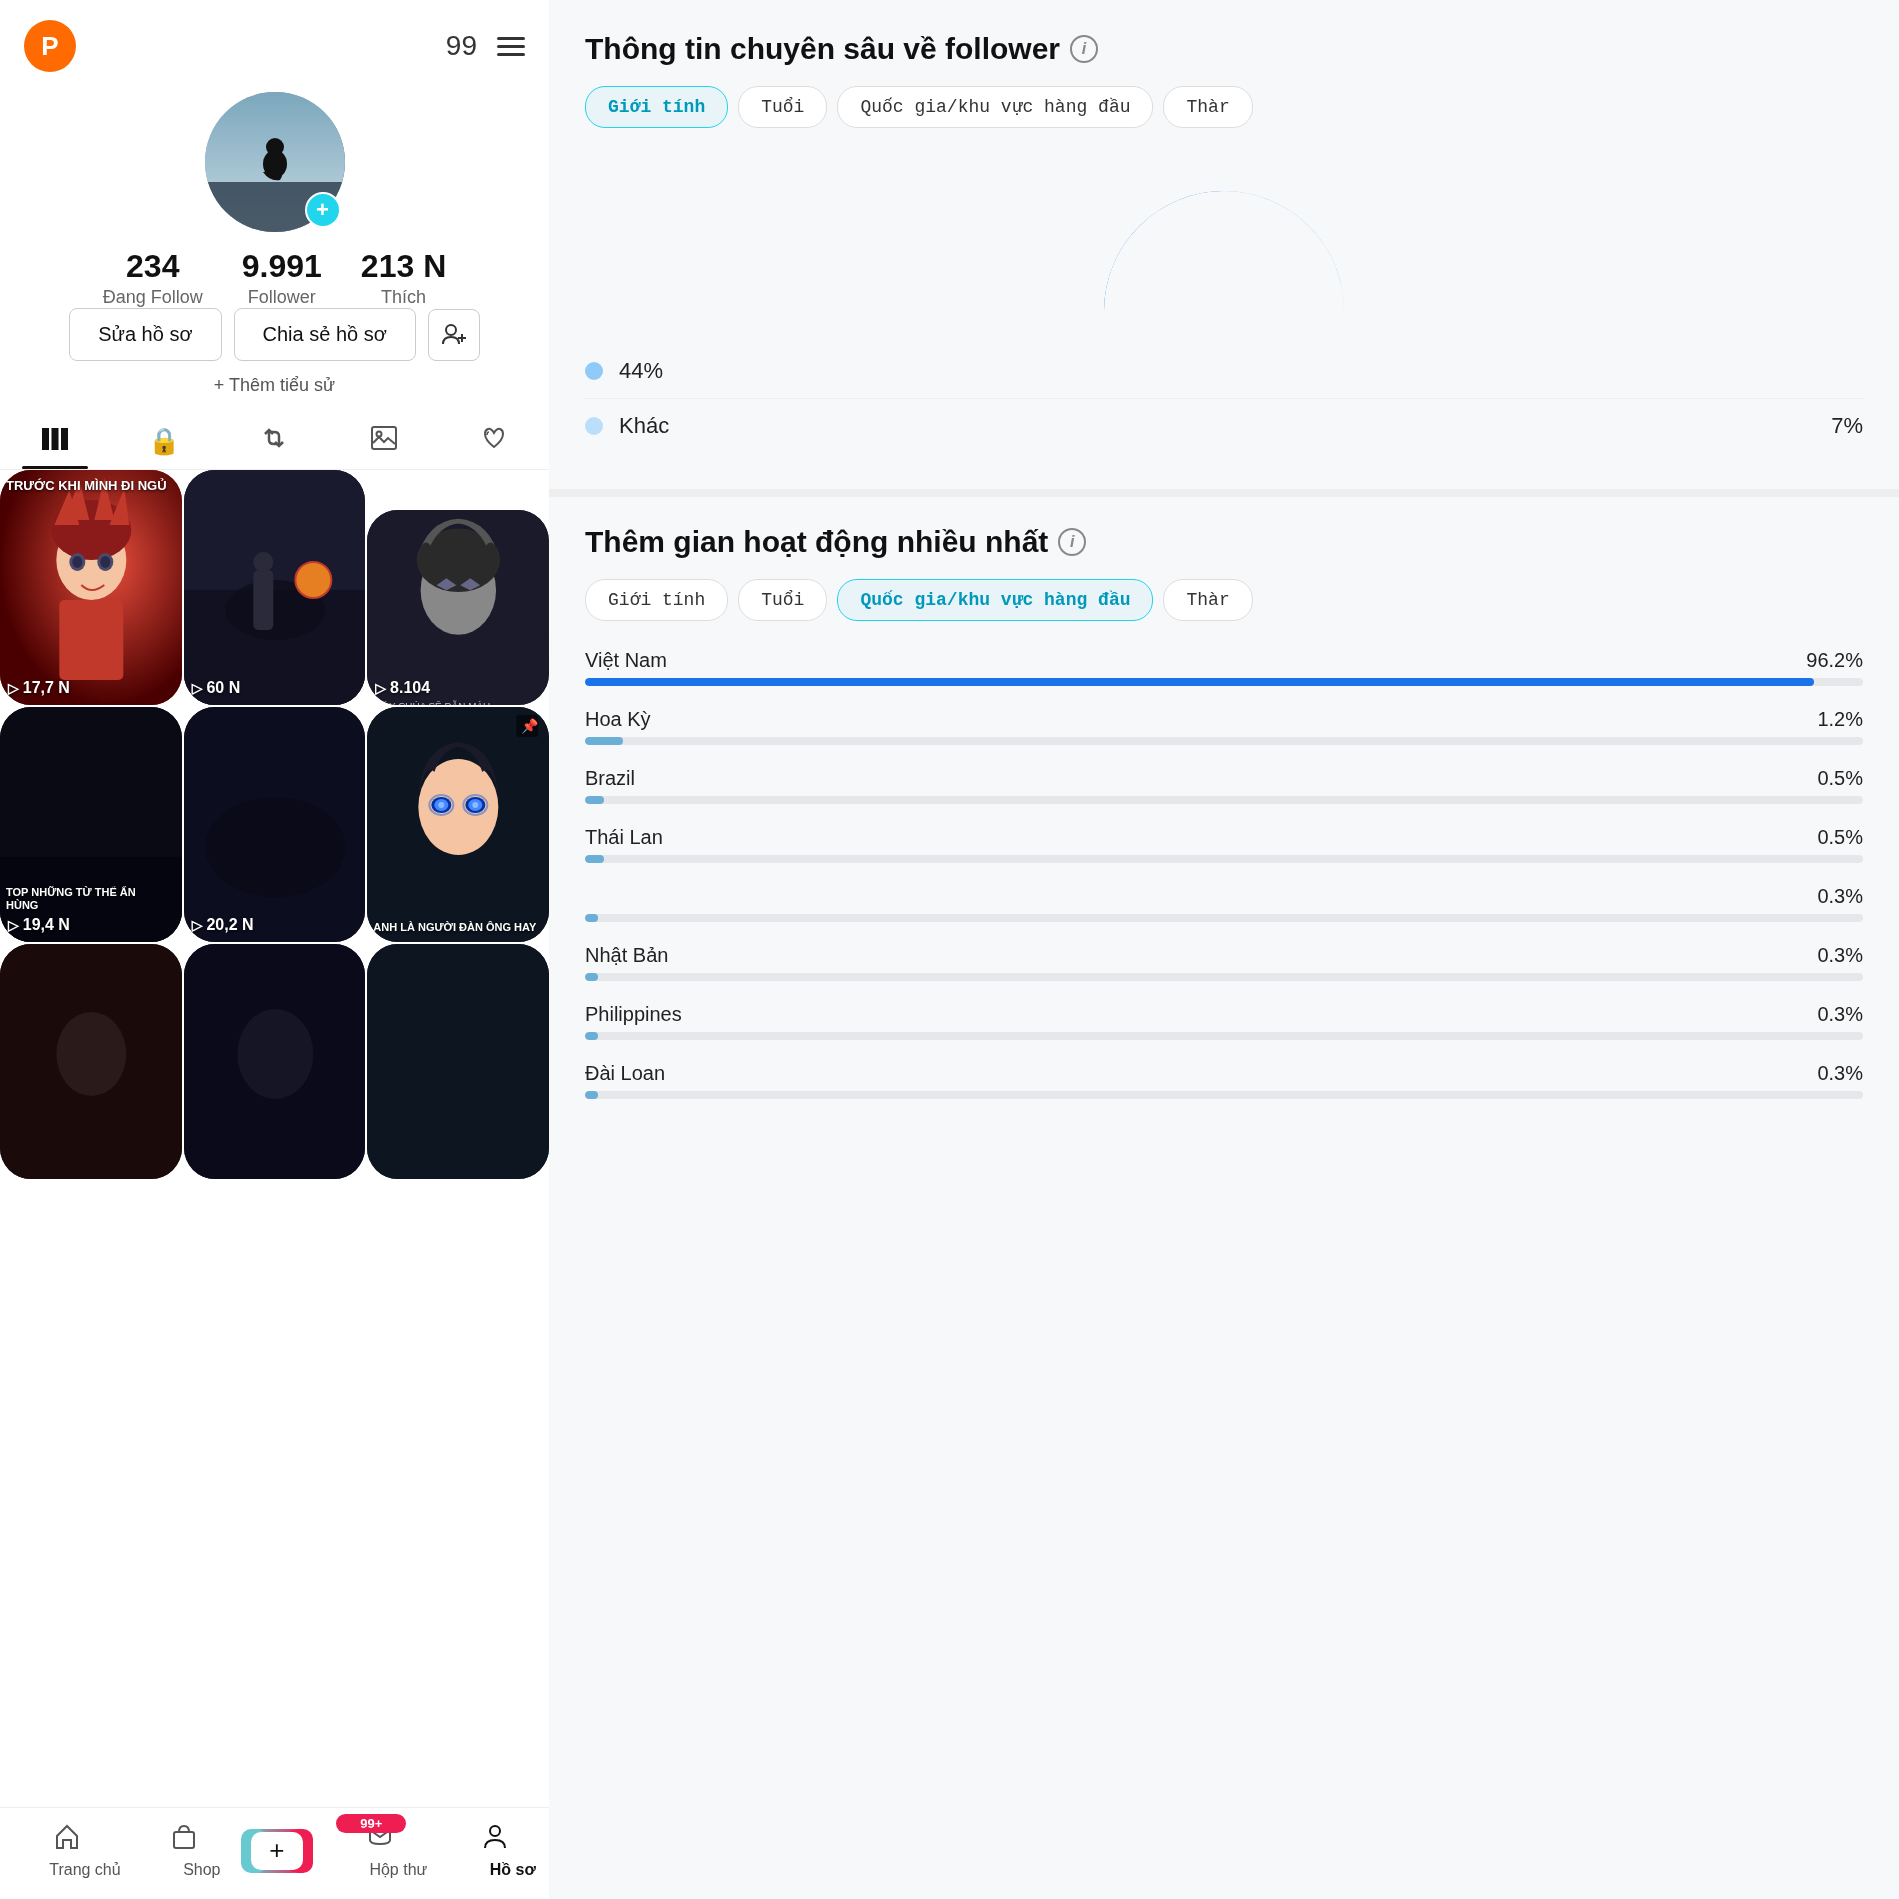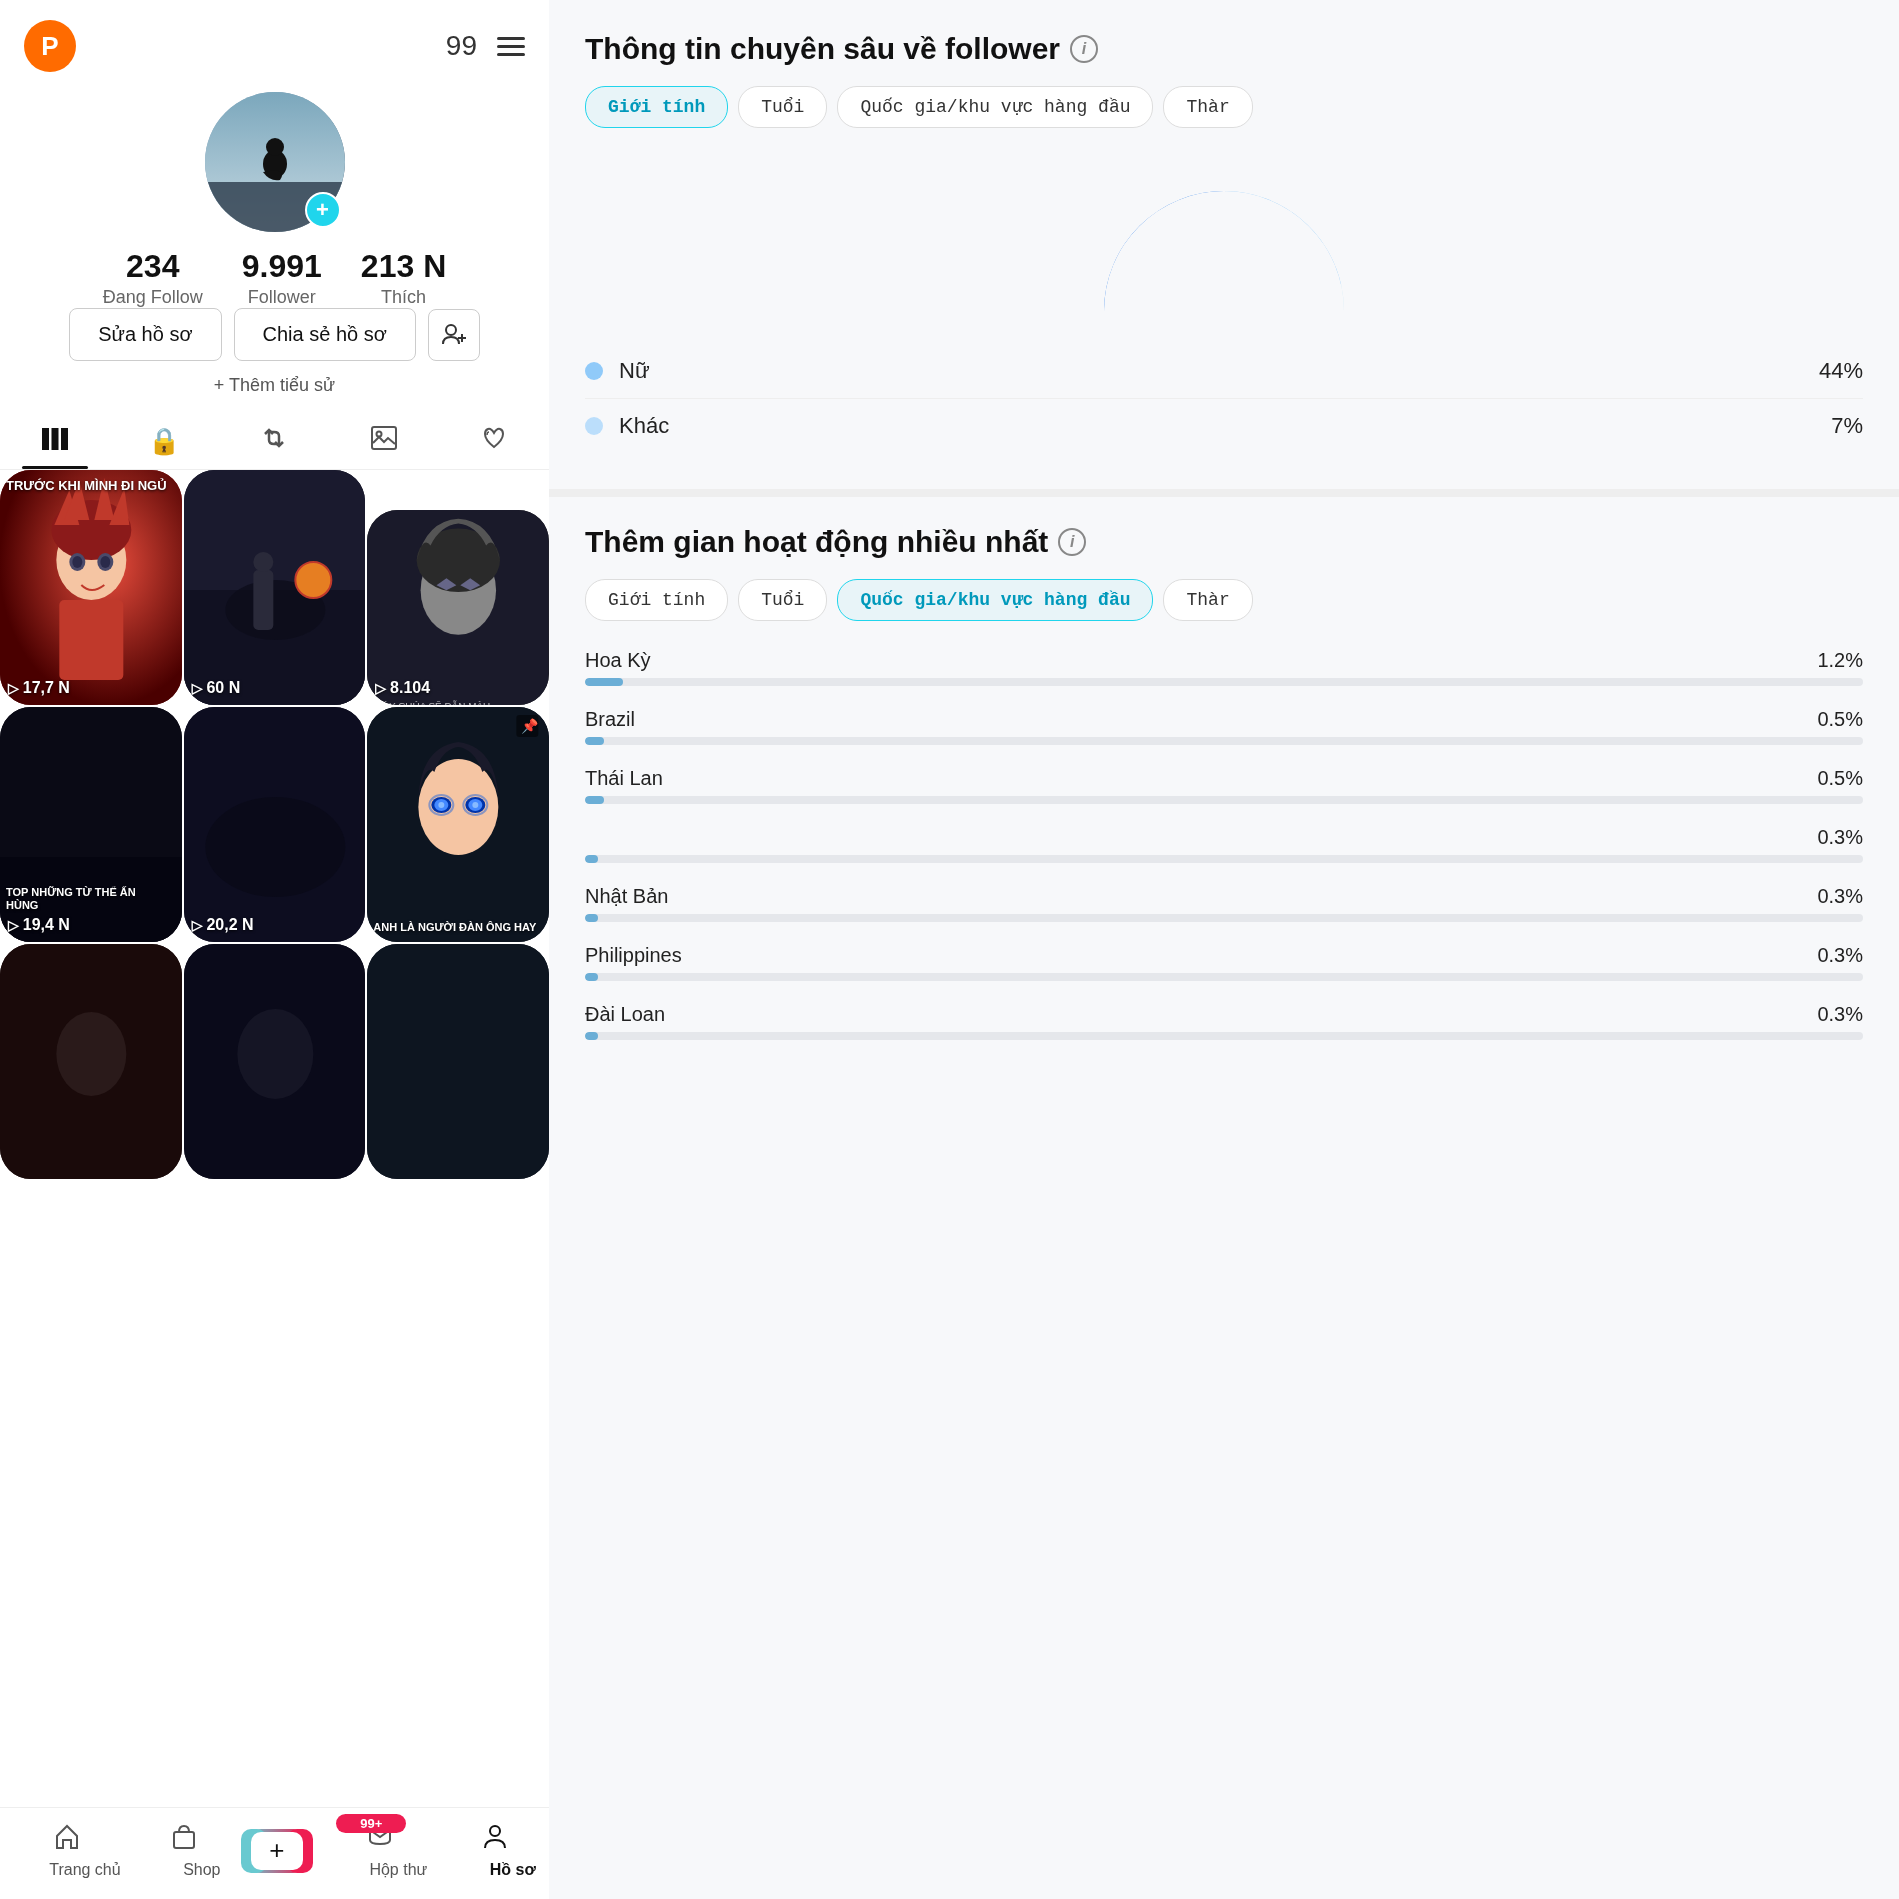--- a/index.html
+++ b/index.html
@@ -802,21 +802,20 @@
       <path d="M257.2,128.9 A120,120 0 0,1 260,155 L220,155 A80,80 0 0,0 230.5,110.9 Z" fill="#cce8f4"></path>
 
       <path d="M20,155 A120,120 0 0,1 260,155 Z" fill="#f7f8fa"></path>
       <ellipse cx="140" cy="155" rx="80" ry="80" fill="#f7f8fa" clip-path="url(#topHalf)"></ellipse>
     </svg>
   </div>
 
   <ul class="legend-list">
     <li class="legend-item">
       <div class="legend-dot" style="background:#90caf9;"></div>
-      <span class="legend-name">Nữ</span>
       <span class="legend-pct">44%</span>
     </li>
     <li class="legend-item" style="border-bottom:none;">
       <div class="legend-dot" style="background:#bbdefb;"></div>
       <span class="legend-name">Khác</span>
       <span class="legend-pct">7%</span>
     </li>
   </ul>
 
   <div class="section-divider"></div>
@@ -828,20 +827,29 @@
 
   <div class="filter-tabs">
     <div class="filter-tab">Giới tính</div>
     <div class="filter-tab">Tuổi</div>
     <div class="filter-tab active">Quốc gia/khu vực hàng đầu</div>
     <div class="filter-tab">Thàr</div>
   </div>
 
   <ul class="bar-list">
 
+    <li class="bar-item">
+      <div class="bar-header">
+        <span class="bar-country">Việt Nam</span>
+        <span class="bar-pct">96.2%</span>
+      </div>
+      <div class="bar-track">
+        <div class="bar-fill" style="width: 96.2%;"></div>
+      </div>
+    </li>
 
     <li class="bar-item">
       <div class="bar-header">
         <span class="bar-country">Hoa Kỳ</span>
         <span class="bar-pct">1.2%</span>
       </div>
       <div class="bar-track">
         <div class="bar-fill thin" style="width: 3%;"></div>
       </div>
     </li>

